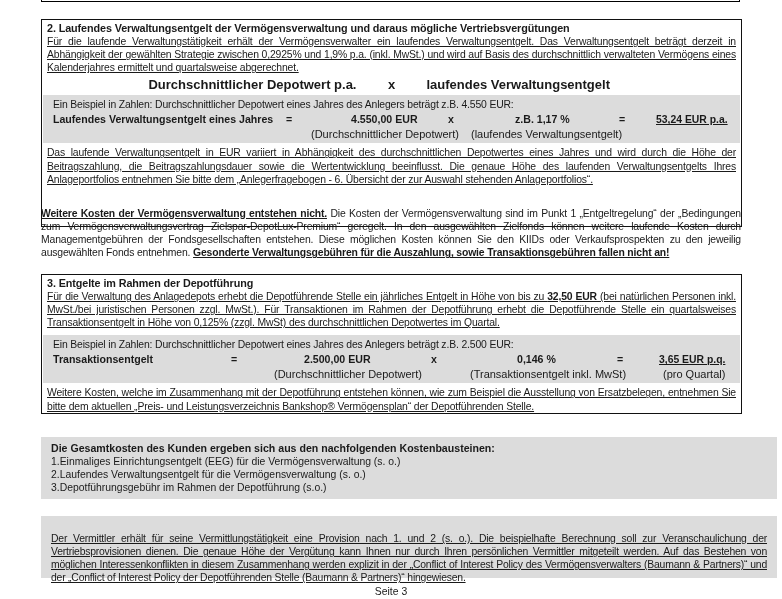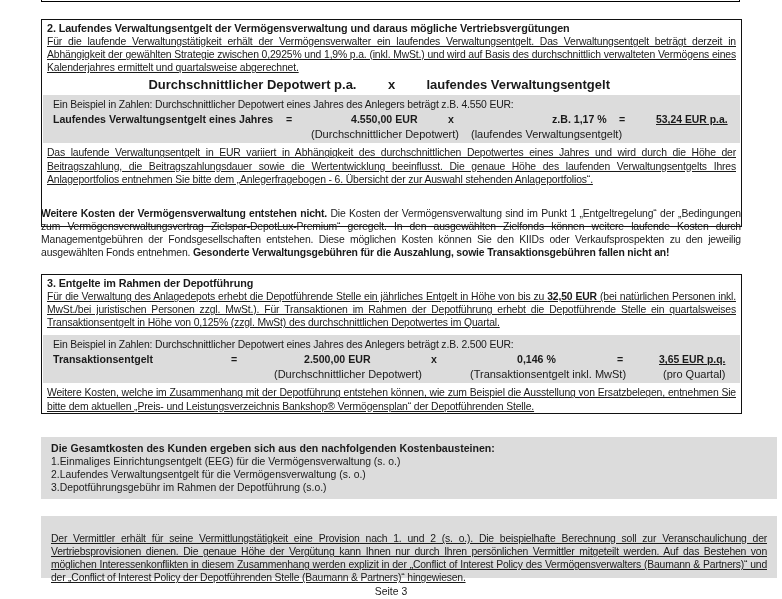--- a/index.html
+++ b/index.html
@@ -33,21 +33,21 @@
     .calc { position: relative; height: 28px; margin-top: 2px; }
     .calc > * { position: absolute; top: 0; }
     .calc .b { font-weight: bold; font-size: 10.6px; }
     .calc .sub { top: 15px; font-size: 11px; }
     .calc .u { text-decoration: underline; font-weight: bold; text-align: center; }
     .after { margin-top: 3px; }
     #middle {
       position: absolute; left: 41px; top: 207px; width: 700px;
       text-align: justify; letter-spacing: -0.15px;
     }
-    .ulb { font-weight: bold; }
+    .ulb { font-weight: bold; text-decoration: underline; }
     .graybox {
       position: absolute; left: 41px; width: 736px; background: #dcdcdc;
       box-sizing: border-box; padding: 5px 10px;
     }
     #summary { top: 437px; height: 62px; }
     #summary .title { font-weight: bold; font-size: 10.6px; margin-bottom: 0px; }
     #provision { top: 516px; height: 62px; padding-top: 16px; }
     #provision .para { letter-spacing: -0.2px; }
     #footer {
       position: absolute; left: 0; width: 782px; top: 585px; text-align: center;
@@ -68,21 +68,21 @@
     <span style="width:222px;text-align:left;">laufendes Verwaltungsentgelt</span>
   </div>
   <div class="example">
     <div class="intro">Ein Beispiel in Zahlen: Durchschnittlicher  Depotwert eines Jahres des Anlegers beträgt z.B. 4.550 EUR:</div>
     <div class="calc">
       <span class="b" style="left:0;">Laufendes Verwaltungsentgelt eines Jahres</span>
       <span class="b" style="left:233px;">=</span>
       <span class="b" style="left:298px;">4.550,00 EUR</span>
       <span class="sub" style="left:258px;">(Durchschnittlicher Depotwert)</span>
       <span class="b" style="left:395px;">x</span>
-      <span class="b" style="left:462px;margin-left:37px;">z.B. 1,17 %</span>
+      <span class="b" style="left:462px;">z.B. 1,17 %</span>
       <span class="sub" style="left:418px;">(laufendes Verwaltungsentgelt)</span>
       <span class="b" style="left:566px;">=</span>
       <span class="u" style="left:603px;">53,24 EUR p.a.</span>
     </div>
   </div>
   <div class="para after">Das laufende Verwaltungsentgelt in EUR variiert in Abhängigkeit des durchschnittlichen Depotwertes eines Jahres und wird durch die Höhe der Beitragszahlung, die Beitragszahlungsdauer sowie die Wertentwicklung beeinflusst. Die genaue Höhe des laufenden Verwaltungsentgelts Ihres Anlageportfolios entnehmen Sie bitte dem „Anlegerfragebogen - 6. Übersicht der zur Auswahl stehenden Anlageportfolios“.</div>
 </div>
 
 <div id="middle"><span class="ulb">Weitere Kosten der Vermögensverwaltung entstehen nicht.</span><span> Die Kosten der Vermögensverwaltung sind im Punkt 1 „Entgeltregelung“ der „Bedingungen zum Vermögensverwaltungsvertrag Zielspar-DepotLux-Premium“ geregelt. In den ausgewählten Zielfonds können weitere laufende Kosten durch Managementgebühren der Fondsgesellschaften entstehen. Diese möglichen Kosten können Sie den KIIDs oder Verkaufsprospekten zu den jeweilig ausgewählten Fonds entnehmen. </span><span class="ulb">Gesonderte Verwaltungsgebühren für die Auszahlung, sowie Transaktionsgebühren fallen nicht an!</span></div>
 

